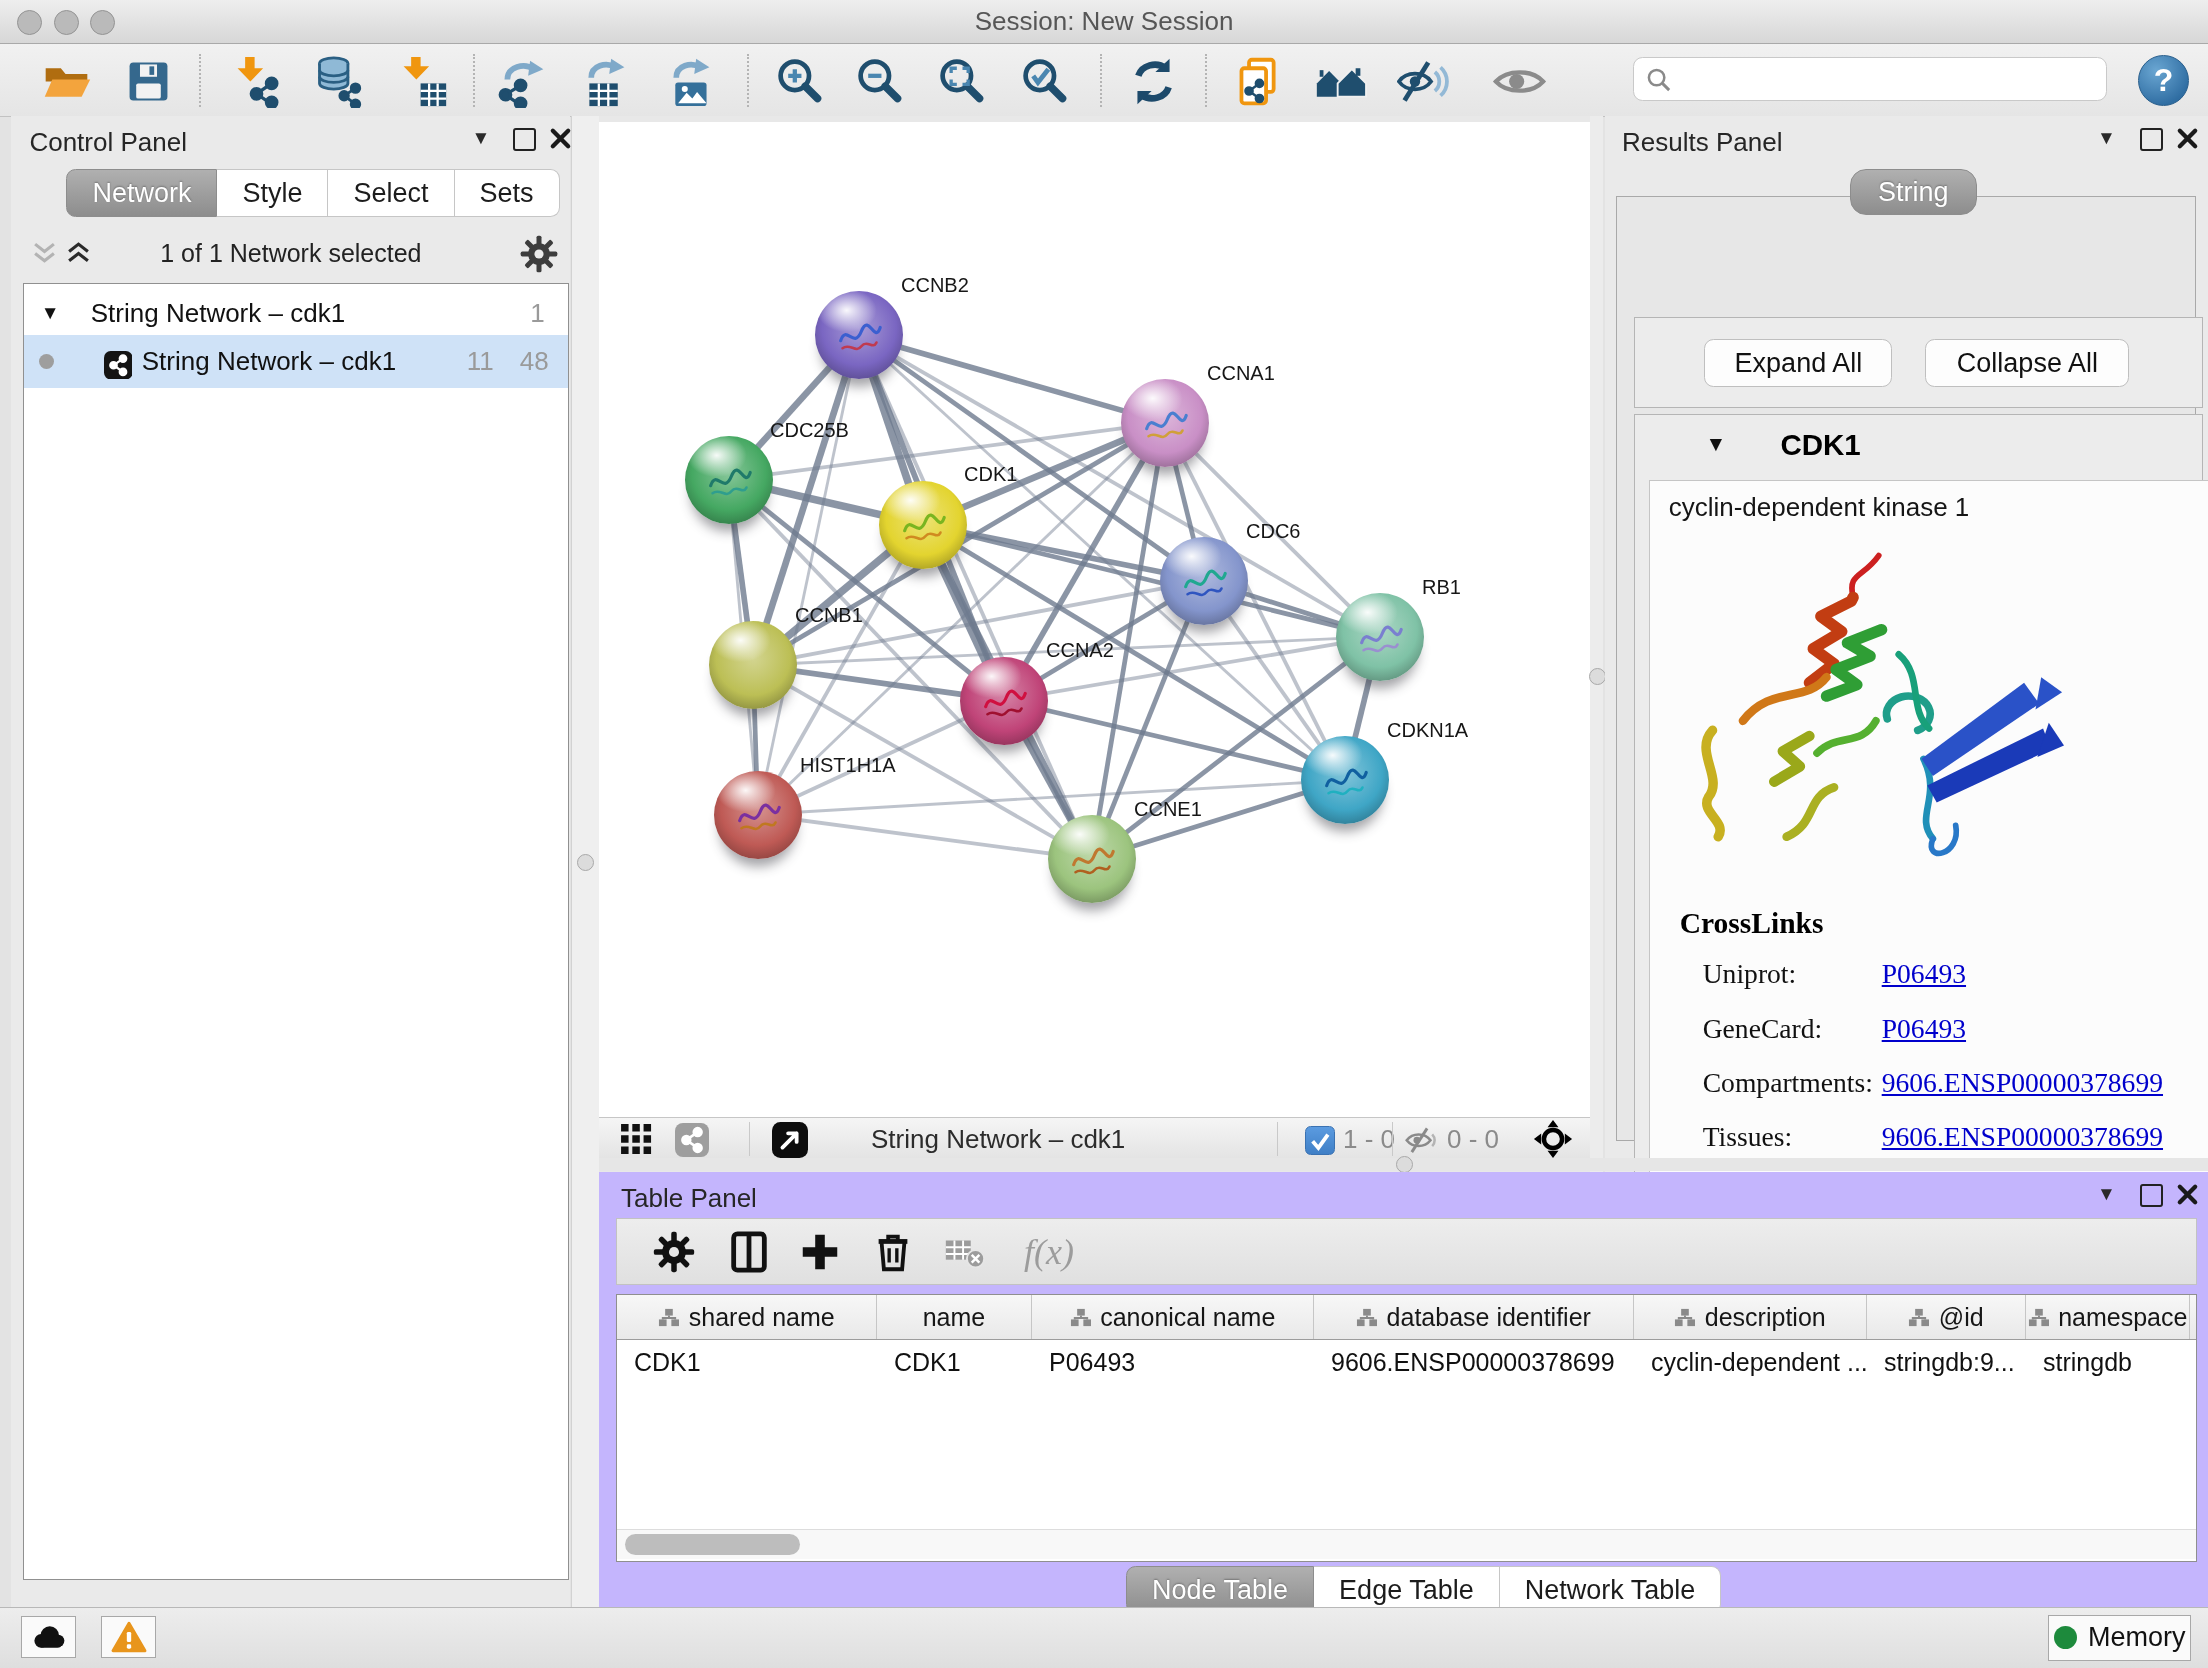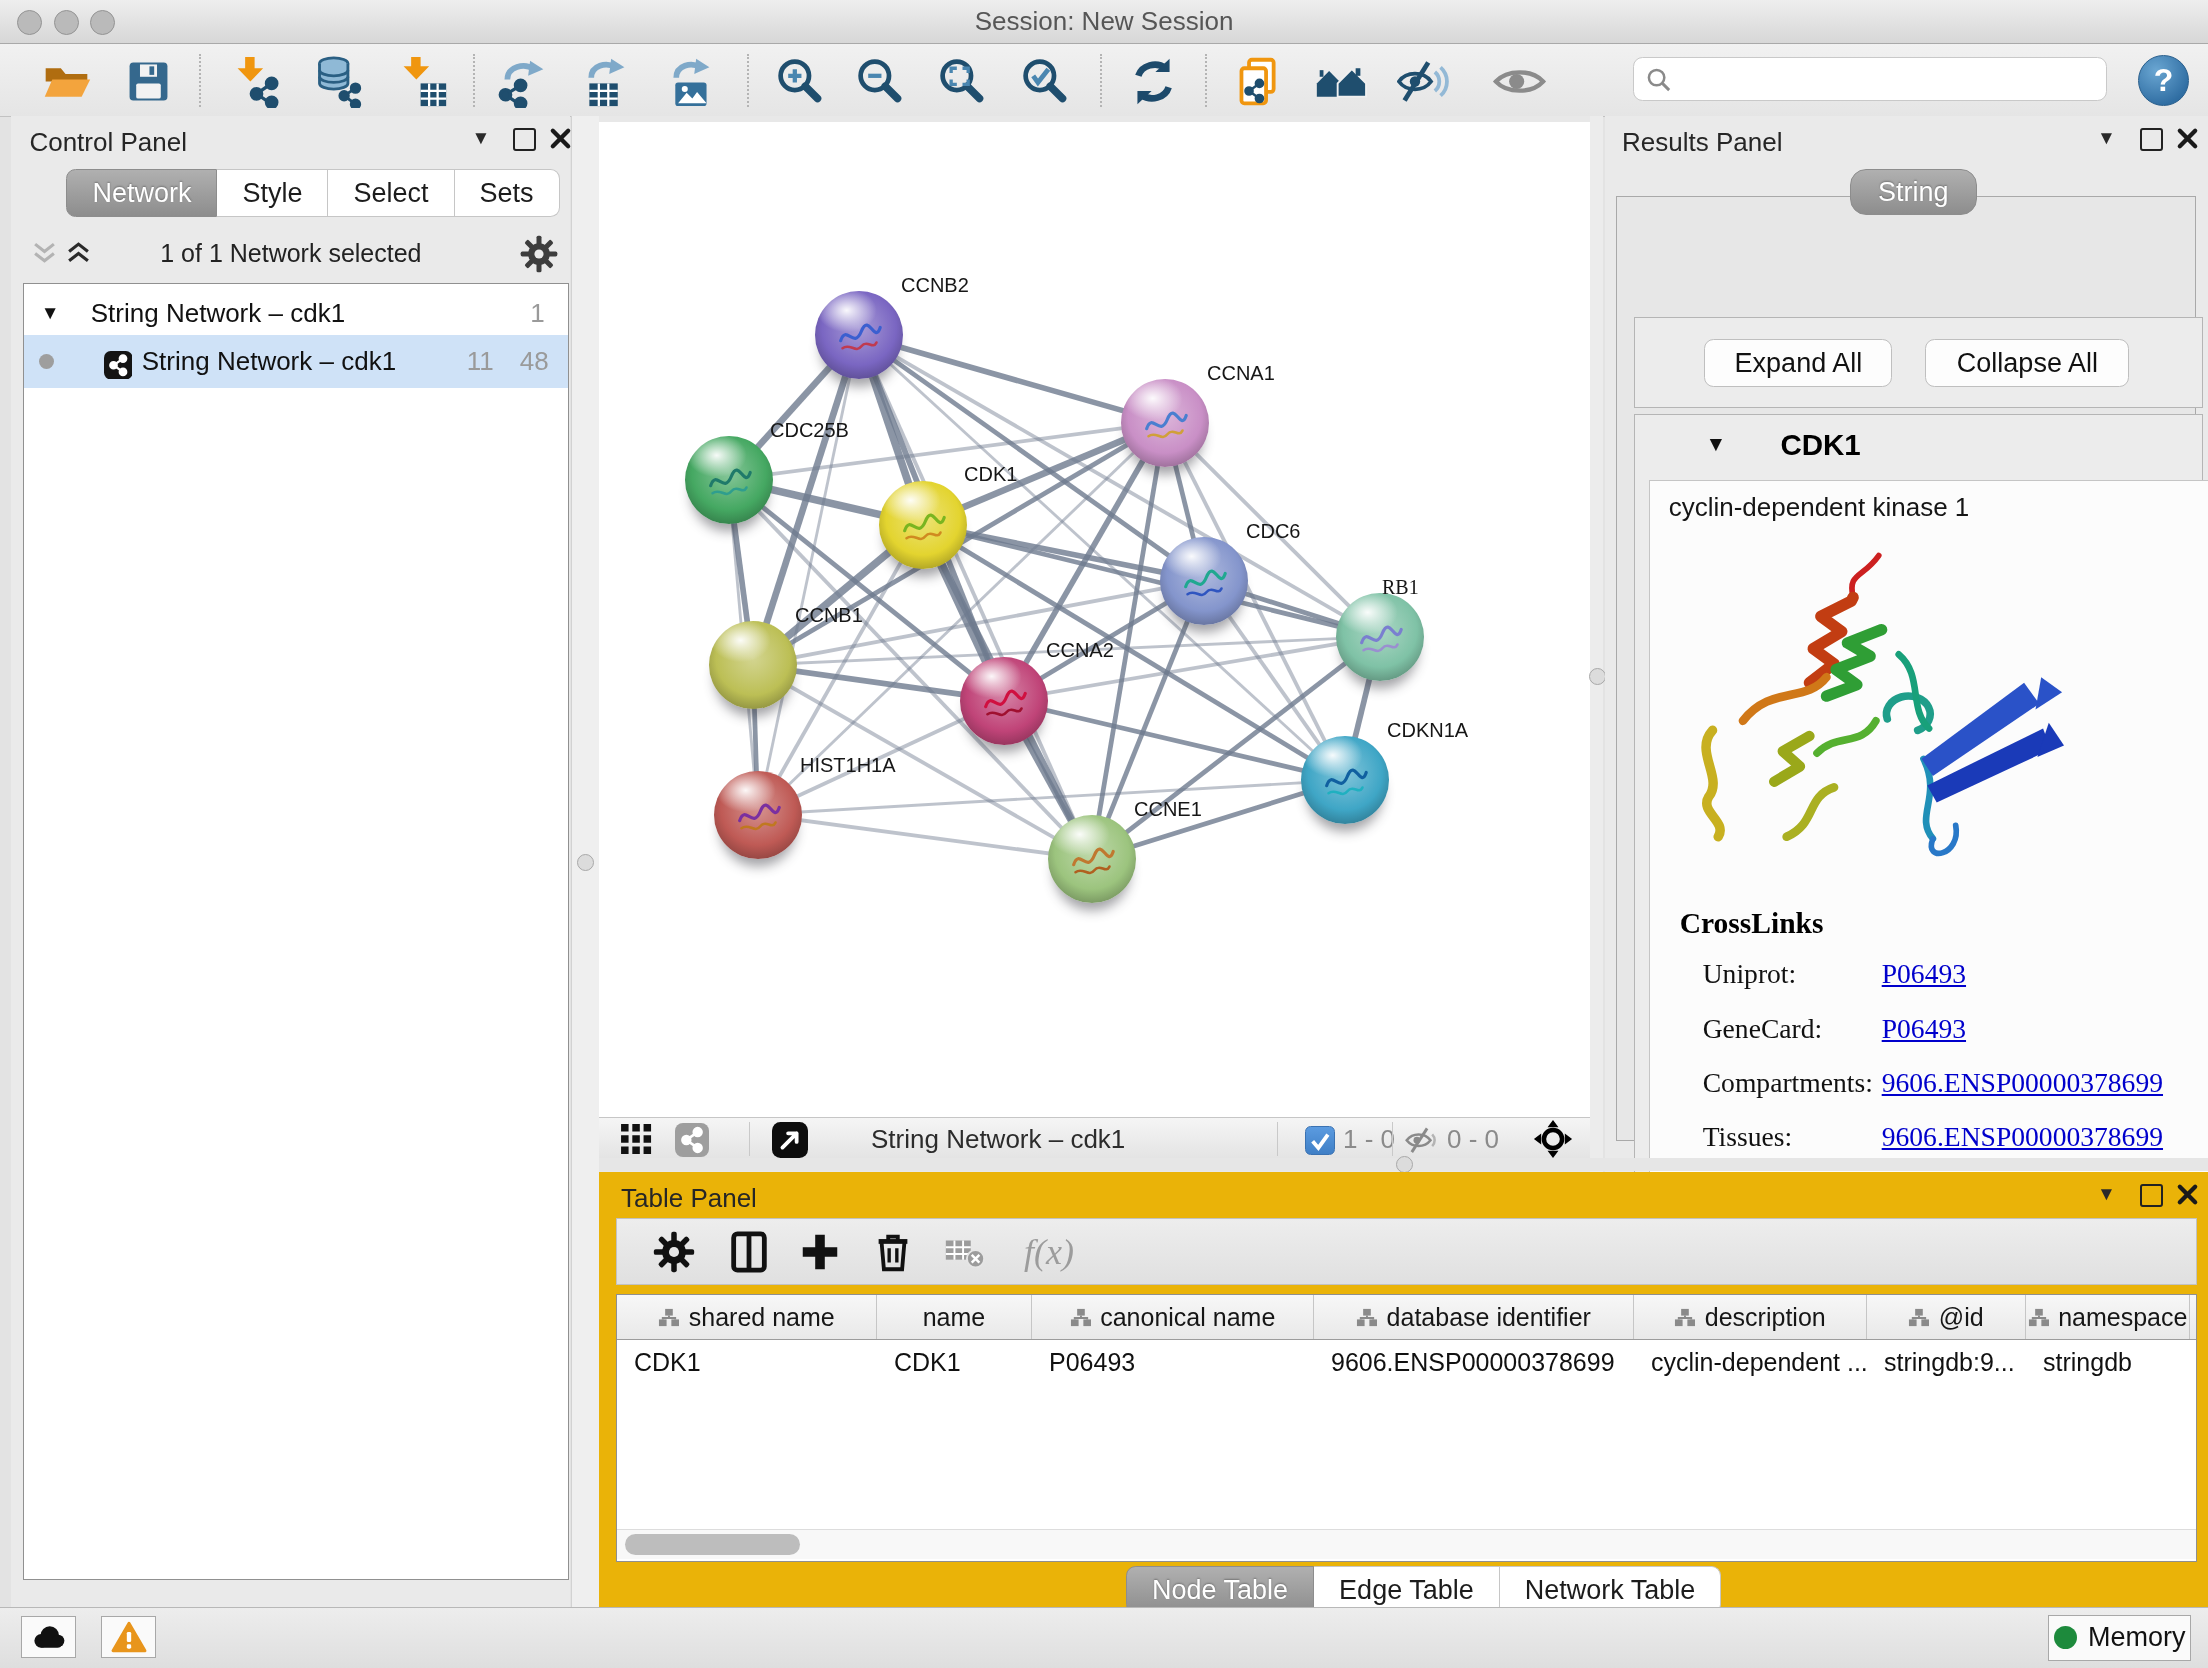--- a/index.html
+++ b/index.html
@@ -98,21 +98,21 @@
   #rp-white{position:absolute;left:13.3px;top:65px;width:592px;height:727px;background:#fcfcfc;
     border:1px solid #c5c5c5;box-sizing:border-box;}
   #rp-desc{position:absolute;left:19px;top:11.4px;font-size:26px;color:#151515;}
   #crosslinks{position:absolute;left:0;top:0;width:100%;font-family:"Liberation Serif","DejaVu Serif",serif;}
   #crosslinks-title{position:absolute;left:30px;top:426px;font-size:29.5px;font-weight:bold;color:#000;}
   .cl-row{position:absolute;left:0;width:100%;font-size:27.6px;}
   .cl-label{position:absolute;left:53px;color:#111;}
   .cl-value{position:absolute;left:232px;color:#0000cc;text-decoration:underline;}
 
   
-  #table-panel{position:absolute;left:599px;top:1172px;width:1609px;height:436px;background:#eab308;}
+  #table-panel{position:absolute;left:599px;top:1172px;width:1609px;height:436px;background:#c4b5fd;}
   #tp-toolbar{position:absolute;left:17px;top:46px;width:1581px;height:67px;box-sizing:border-box;
     background:linear-gradient(#ededed,#e0e0e0);border:1px solid #c2c2c2;}
   .tpi{position:absolute;top:6.7px;width:53px;height:53px;display:flex;align-items:center;justify-content:center;}
   #tp-table{position:absolute;left:17px;top:122px;width:1581px;height:268px;background:#fff;
     border:1.9px solid #8f8f8f;box-sizing:border-box;}
   #tp-thead{display:flex;height:44px;background:linear-gradient(#f7f7f7,#e9e9e9);
     border-bottom:1.9px solid #9c9c9c;}
   .th{position:relative;display:flex;align-items:center;justify-content:center;gap:9.5px;
     border-right:1px solid #c6c6c6;font-size:25px;color:#161616;overflow:hidden;box-sizing:border-box;}
   #tp-trow{display:flex;height:44px;}
@@ -467,21 +467,21 @@
       <path d="M8 36 c8 -6 14 6 20 -2 s12 4 16 -4" stroke="#2f55c0" stroke-width="2.8" fill="none" stroke-linecap="round"></path>
           </svg>
         </div>
         <div class="node-label" style="left: 647px; top: 398px;">CDC6</div>
         <div class="node" style="left: 737px; top: 471px; background: radial-gradient(55% 40% at 36% 22%, rgba(255, 255, 255, 0.95), rgba(255, 255, 255, 0) 62%), radial-gradient(circle at 50% 42%, rgb(172, 215, 197) 0%, rgb(127, 194, 166) 55%, rgb(70, 107, 91) 100%);">
           <svg width="49" height="42" viewBox="0 0 52 44">
       <path d="M6 28 C12 10 20 38 28 18 S42 32 48 14" stroke="#7a7fd0" stroke-width="3.4" fill="none" stroke-linecap="round"></path>
       <path d="M8 36 c8 -6 14 6 20 -2 s12 4 16 -4" stroke="#9a8fd0" stroke-width="2.8" fill="none" stroke-linecap="round"></path>
           </svg>
         </div>
-        <div class="node-label" style="left: 783px; top: 454px; font-family: Liberation Serif, serif;">RB1</div>
+        <div class="node-label" style="left: 823px; top: 454px;">RB1</div>
         <div class="node" style="left: 110px; top: 499px; background: radial-gradient(55% 40% at 36% 22%, rgba(255, 255, 255, 0.95), rgba(255, 255, 255, 0) 62%), radial-gradient(circle at 50% 42%, rgb(211, 213, 145) 0%, rgb(188, 191, 85) 55%, rgb(103, 105, 47) 100%);"></div>
         <div class="node-label" style="left: 196px; top: 482px;">CCNB1</div>
         <div class="node" style="left: 361px; top: 535px; background: radial-gradient(55% 40% at 36% 22%, rgba(255, 255, 255, 0.95), rgba(255, 255, 255, 0) 62%), radial-gradient(circle at 50% 42%, rgb(214, 133, 167) 0%, rgb(192, 68, 120) 55%, rgb(106, 37, 66) 100%);">
           <svg width="49" height="42" viewBox="0 0 52 44">
       <path d="M6 28 C12 10 20 38 28 18 S42 32 48 14" stroke="#d01040" stroke-width="3.4" fill="none" stroke-linecap="round"></path>
       <path d="M8 36 c8 -6 14 6 20 -2 s12 4 16 -4" stroke="#a01030" stroke-width="2.8" fill="none" stroke-linecap="round"></path>
           </svg>
         </div>
         <div class="node-label" style="left: 447px; top: 517px;">CCNA2</div>
         <div class="node" style="left: 702px; top: 614px; background: radial-gradient(55% 40% at 36% 22%, rgba(255, 255, 255, 0.95), rgba(255, 255, 255, 0) 62%), radial-gradient(circle at 50% 42%, rgb(130, 197, 218) 0%, rgb(63, 166, 198) 55%, rgb(35, 91, 109) 100%);">

